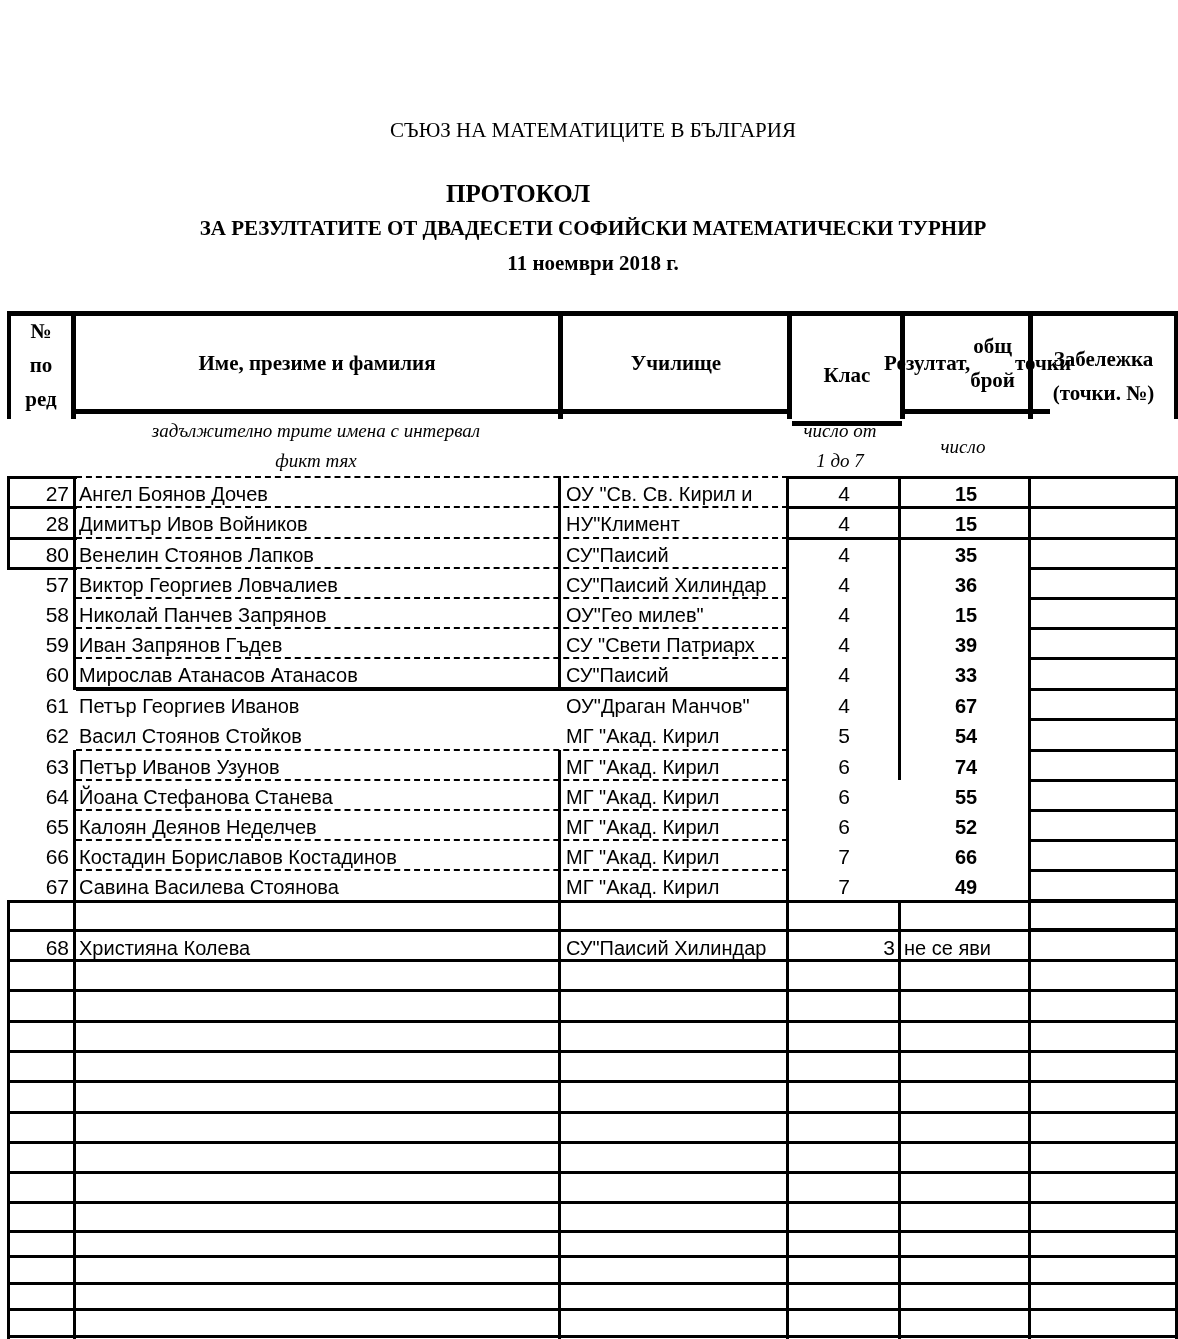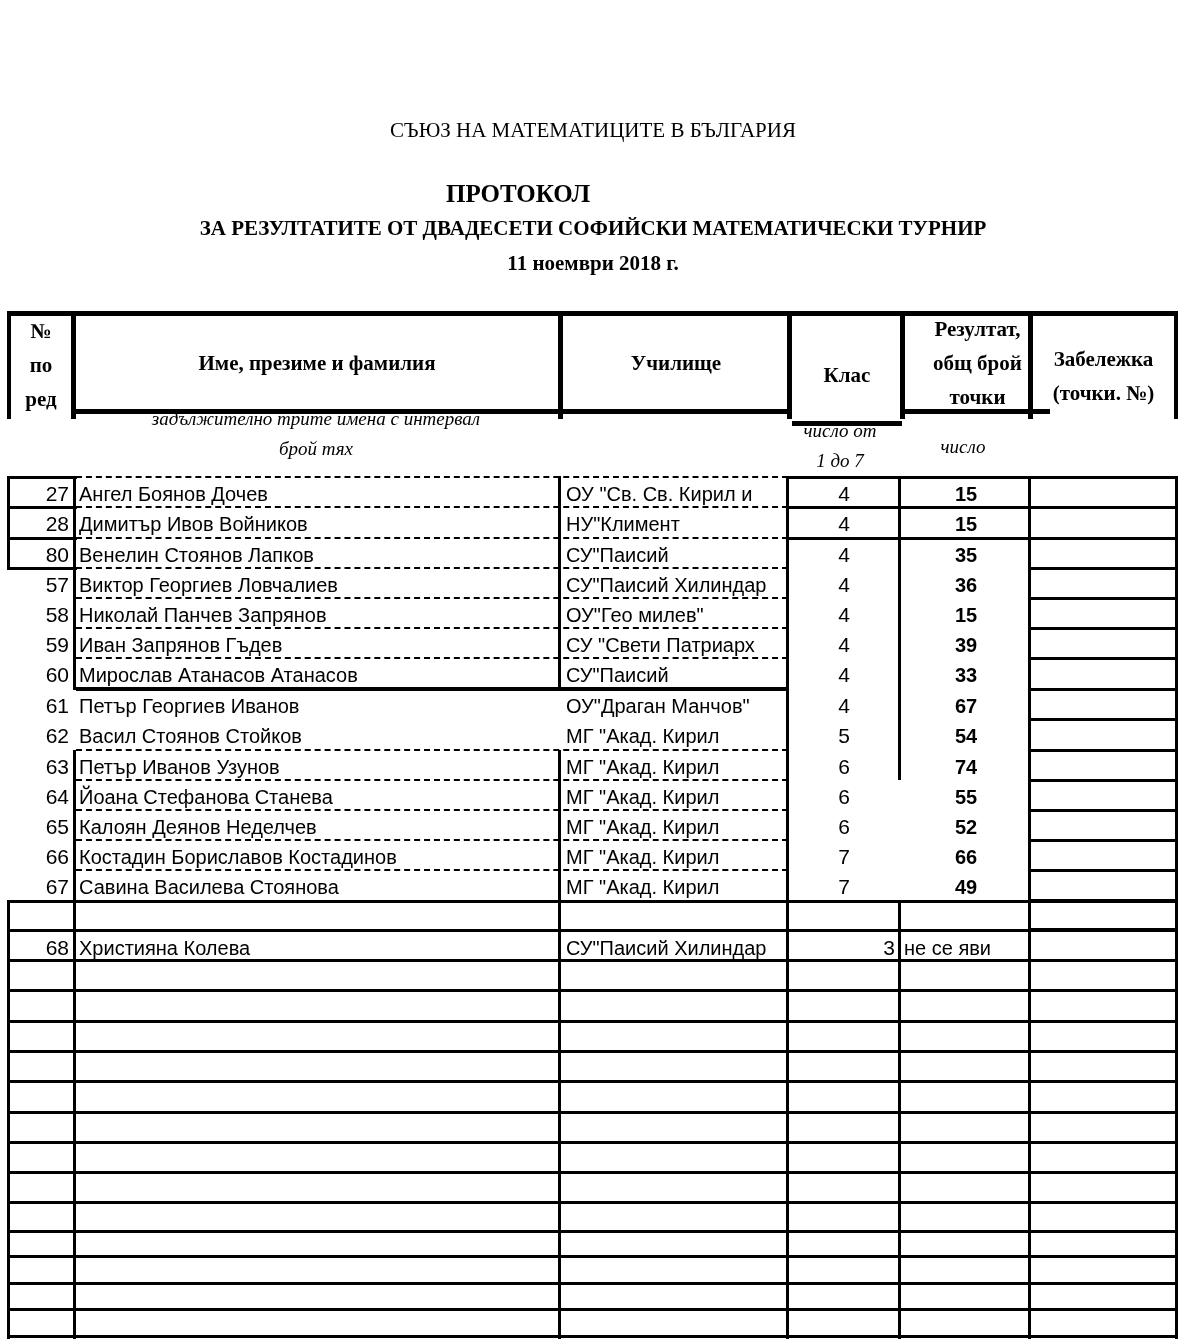--- a/index.html
+++ b/index.html
@@ -50,36 +50,36 @@
   </div>
   <div class="vline" style="left:551px;top:0;width:5px;height:103px;"></div>
   <div class="hcell b" style="left:556px;width:226px;">
     <span>Училище</span>
   </div>
   <div class="vline" style="left:780px;top:0;width:5px;height:103px;"></div>
   <div class="hcell b" style="left:785px;width:110px;margin-top:12px;">
     <span>Клас</span>
   </div>
   <div class="vline" style="left:893px;top:0;width:5px;height:103px;"></div>
-  <div class="hcell b" style="left:898px;width:145px;flex-direction:column;">
+  <div class="hcell b" style="left:898px;width:145px;flex-direction:row;">
     <span>Резултат,</span>
     <span>общ брой</span>
     <span>точки</span>
   </div>
   <div class="vline" style="left:1021px;top:0;width:5px;height:103px;"></div>
   <div class="hcell" style="left:1026px;width:141px;flex-direction:column;justify-content:flex-end;padding:4px 16px 4px;">
     <span>Забележка</span>
     <span>(точки. №)</span>
   </div>
   <div class="vline" style="left:1167px;top:0;width:4px;height:103px;"></div>
 </div>
 
-<div class="hint" style="left:76px;top:404px;width:480px;text-align:center;">
+<div class="hint" style="left:76px;top:416px;width:480px;text-align:center;">
   <div>задължително трите имена с интервал</div>
-  <div>брой тях</div>
+  <div>фикт тях</div>
 </div>
 <div class="hint" style="left:785px;top:416px;width:110px;">
   <div>число от</div>
   <div>1 до 7</div>
 </div>
 <div class="hint" style="left:898px;top:432px;width:130px;">число</div>
 
 <div id="rows">
     <div class="row" style="top:478px">
       <div class="c num">27</div>

